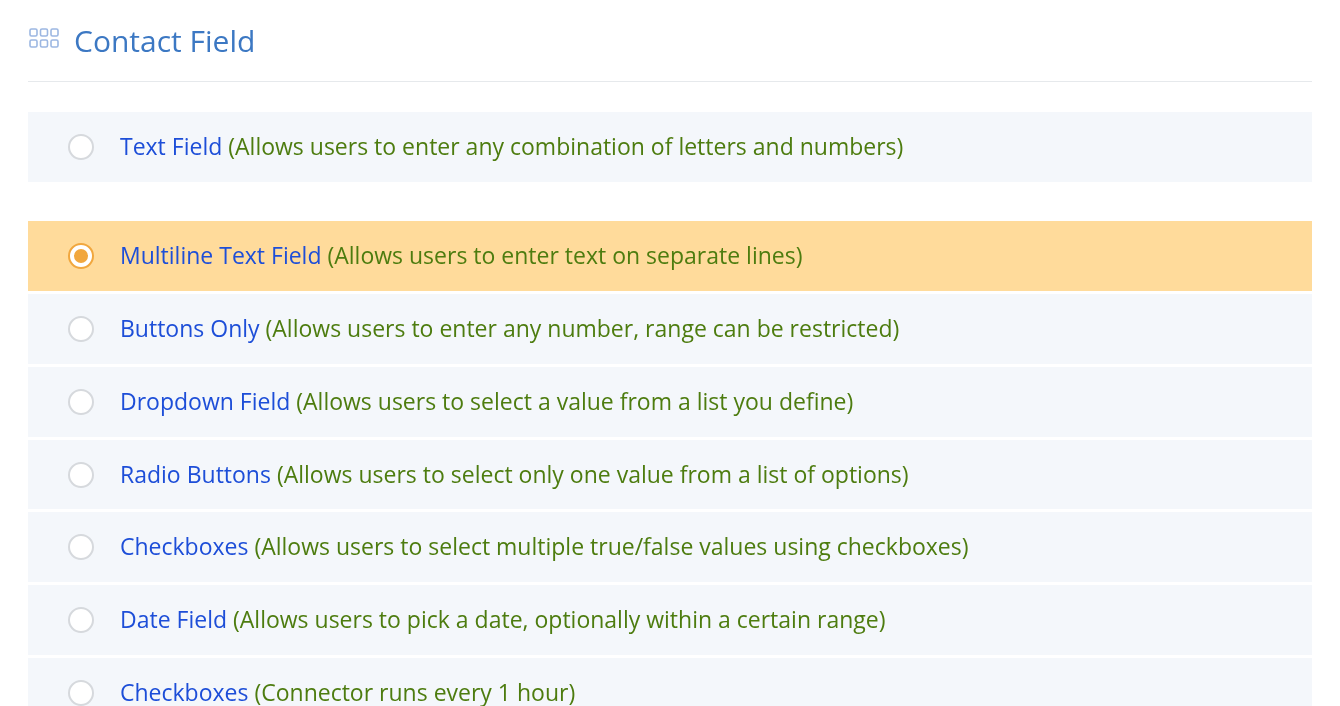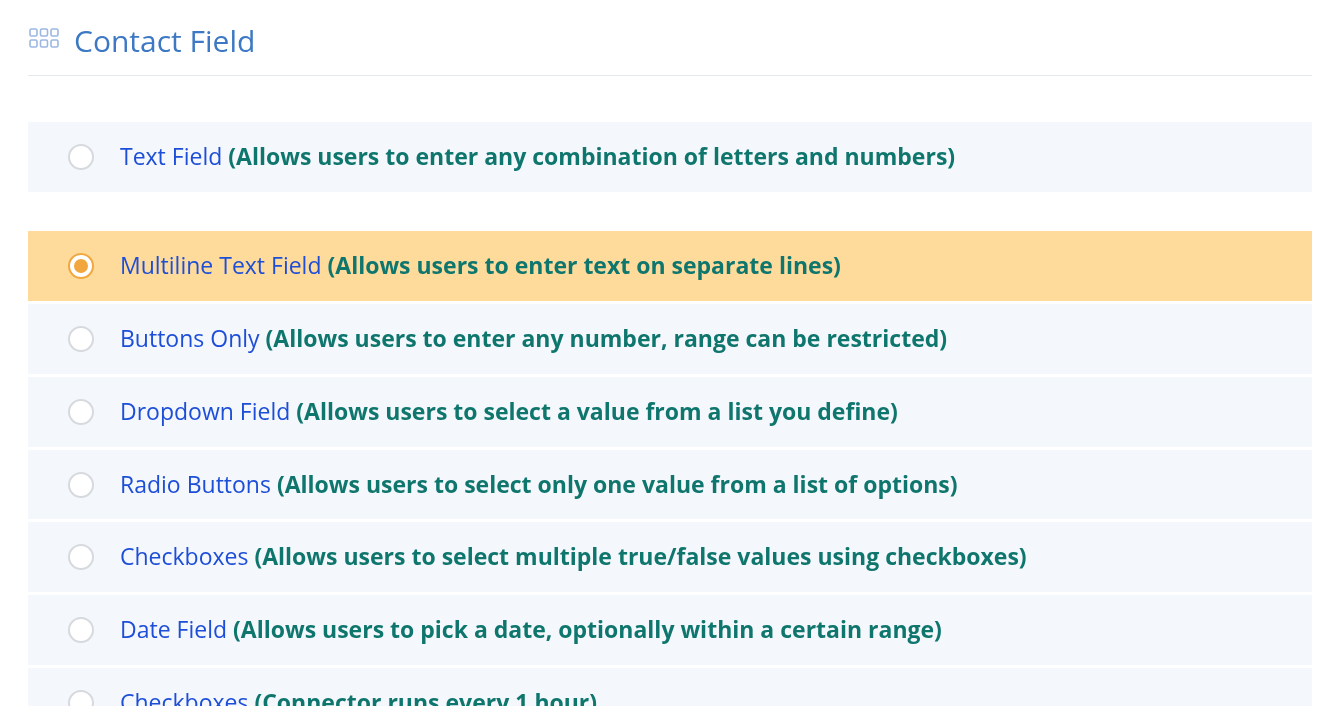--- a/index.html
+++ b/index.html
@@ -10,23 +10,23 @@
     body {
       font-family: "Open Sans", "Helvetica Neue", Helvetica, Arial, sans-serif;
       background: #ffffff;
       padding: 20px 28px;
       width: 1340px;
     }
     .header {
       display: flex;
       align-items: center;
       gap: 14px;
-      padding-bottom: 14px;
+      padding-bottom: 20px;
       border-bottom: 1px solid #e6e9ec;
-      margin-bottom: 46px;
+      margin-bottom: 30px;
     }
     .header-icon svg {
       display: block;
     }
     .header-title {
       font-size: 30px;
       font-weight: 400;
       color: #3c78c3;
     }
     .field-list {
@@ -71,22 +71,22 @@
     }
     .option-text {
       font-size: 23px;
       line-height: 1.3;
     }
     .option-name {
       color: #1d4ed8;
       font-weight: 400;
     }
     .option-desc {
-      color: #0f766e;
-      font-weight: 700;
+      color: #4d7c0f;
+      font-weight: 400;
     }
   </style>
 </head>
 <body>
 
 <div class="header">
   <span class="header-icon">
     <svg width="32" height="32" viewBox="0 0 32 32">
       <rect x="2" y="4" width="7" height="7" rx="1.5" fill="none" stroke="#9cb7e2" stroke-width="1.6"></rect>
       <rect x="12.5" y="4" width="7" height="7" rx="1.5" fill="none" stroke="#9cb7e2" stroke-width="1.6"></rect>

